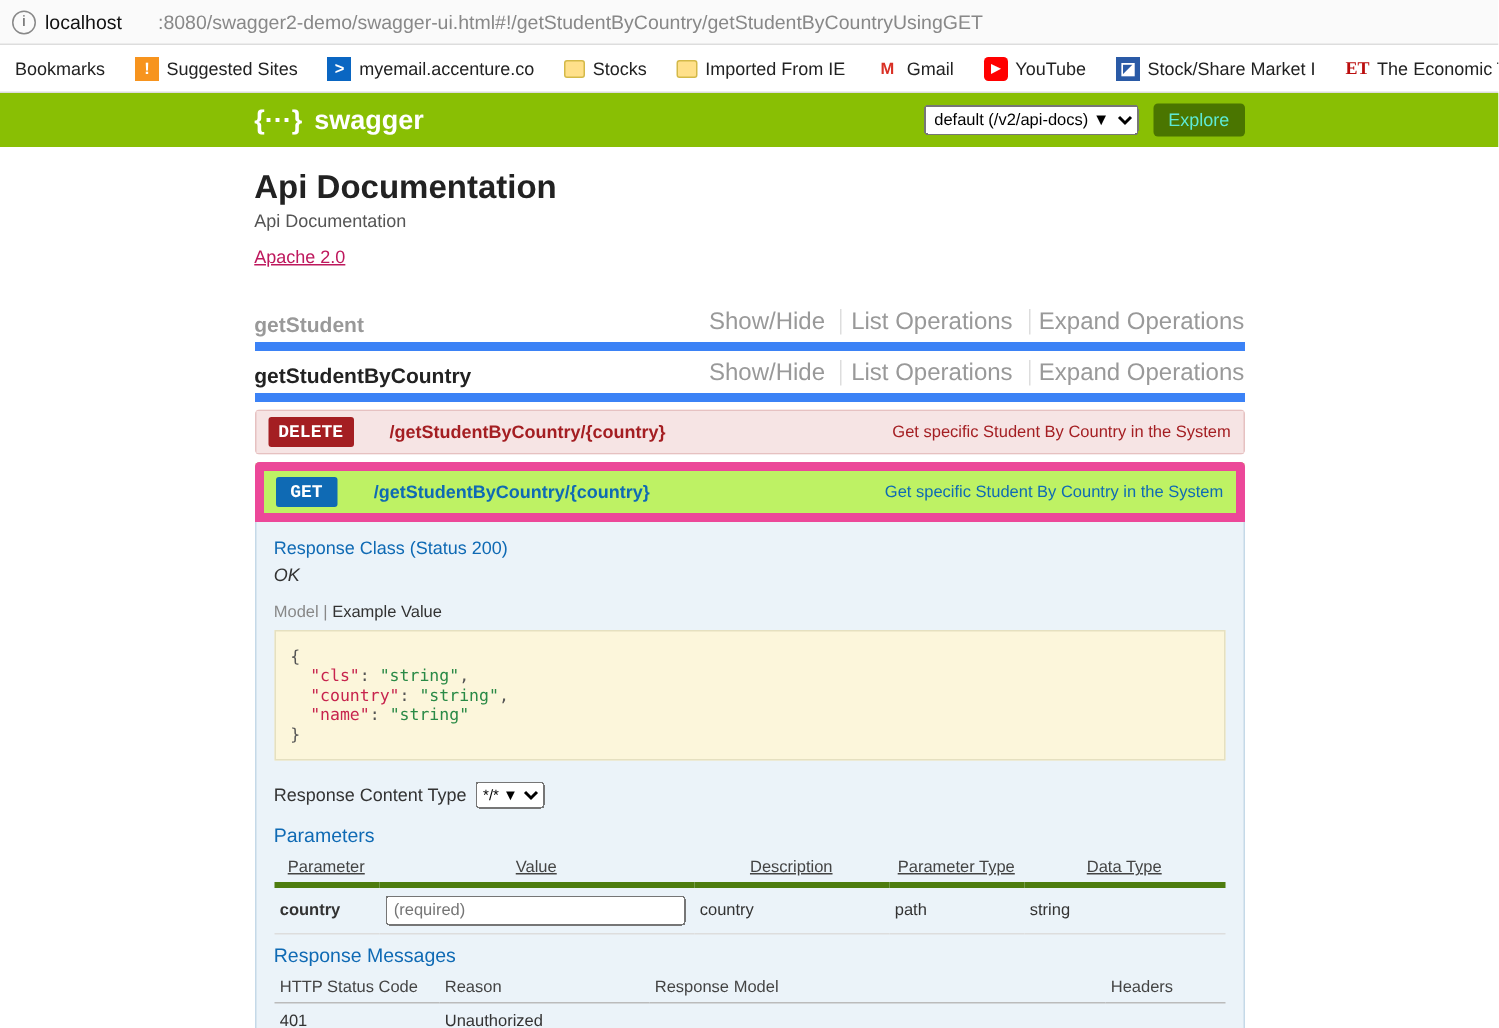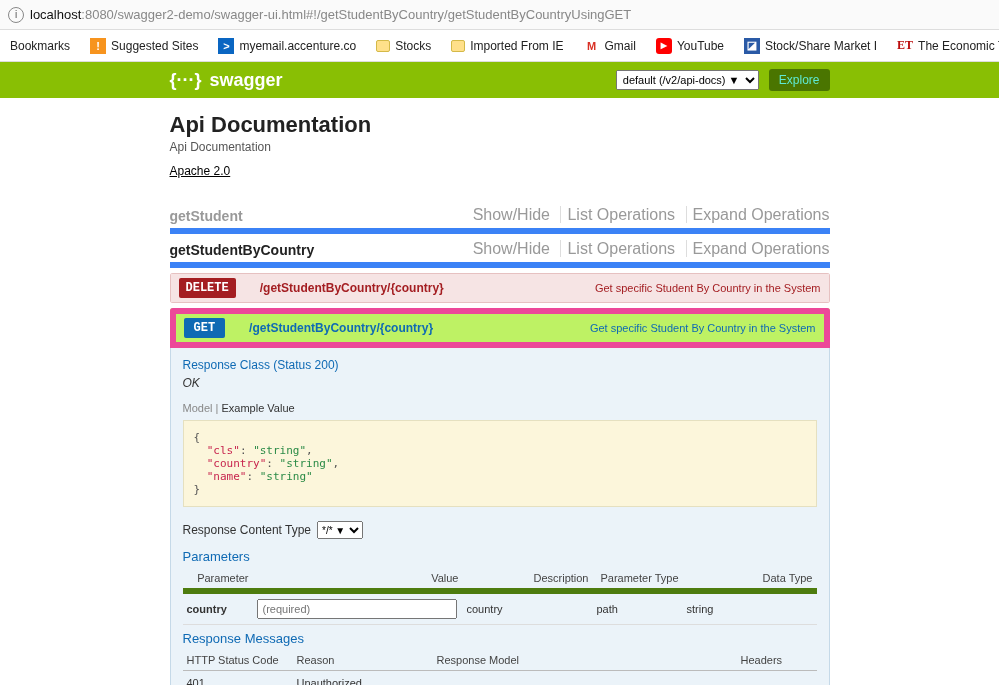--- a/index.html
+++ b/index.html
@@ -1,21 +1,21 @@
 <!DOCTYPE html>
 <html><head>
 <meta charset="utf-8">
 <style>
   * { box-sizing: border-box; margin: 0; padding: 0; }
   body { font-family: Arial, Helvetica, sans-serif; font-size: 13px; background: #fff; color: #333; }
   
   .addr-bar { height: 30px; display: flex; align-items: center; padding: 0 8px; border-bottom: 1px solid #ddd; background: #fafafa; font-size: 13px; color: #444; }
   .addr-bar .info-icon { border: 1px solid #888; border-radius: 50%; width: 16px; height: 16px; display: inline-flex; align-items: center; justify-content: center; font-size: 10px; margin-right: 6px; color: #555;}
   .addr-bar .host { color: #111; }
-  .addr-bar .port-path { color: #888; }
+  .addr-bar .port-path { color: #888; padding-left: 24px; }
   .bookmarks { height: 32px; display: flex; align-items: center; gap: 20px; padding: 0 10px; border-bottom: 1px solid #ddd; font-size: 12px; color: #222; background: #fff; overflow: hidden; }
   .bm-item { display: inline-flex; align-items: center; gap: 5px; white-space: nowrap; cursor: pointer; }
   .bm-icon { width: 16px; height: 16px; display: inline-flex; align-items: center; justify-content: center; font-size: 11px; font-weight: bold; }
   .ico-orange { background:#f7941e;color:#fff; }
   .ico-blue { background:#0a66c2;color:#fff; }
   .ico-yellow-folder { width:14px;height:12px;background:#ffe08a;border:1px solid #d4b948;border-radius:2px; }
   .ico-gmail { color:#d93025;font-weight:bold; }
   .ico-yt { background:#ff0000;color:#fff;border-radius:3px;font-size:8px;padding:0 1px; }
   .ico-stock { background:#2a5aa6;color:#fff; }
   .ico-et { font-family:serif;color:#bb0d0d;font-weight:bold;font-size:12px; }
@@ -25,21 +25,21 @@
   .sw-logo { display:flex; align-items:center; gap:8px; color:#fff; font-weight:bold; font-size:18px; }
   .sw-logo-icon { font-size:18px; }
   .sw-spacer { flex:1; }
   .sw-select { font-size:11px; height:20px; padding:0 2px; }
   .sw-explore { background:#4a7500; color:#5eead4; border:none; padding:4px 10px; font-size:12px; border-radius:3px; margin-left:10px; cursor:pointer; }
   
   .main { width:660px; margin: 14px auto 20px; }
   .api-title { font-size:22px; font-weight:bold; color:#222; margin-bottom:2px; }
   .api-desc { font-size:12px; color:#555; margin-bottom:10px; }
   .license { font-size:12px; margin-bottom:22px; }
-  .license a { color:#000000; text-decoration:underline; }
+  .license a { color:#be185d; text-decoration:underline; }
   .controller-row { display:flex; align-items:flex-end; border-bottom:6px solid #3b82f6; padding:6px 0 4px; }
   .controller-name { color:#999; font-weight:bold; font-size:14px; flex:1; }
   .controller-name.active { color:#222; }
   .controller-ops { font-size:16px; color:#999; }
   .controller-ops span { margin-left:6px; padding-left:6px; border-left:1px solid #ddd; cursor:pointer; }
   .controller-ops span:first-child { border-left:none; }
   
   .op { margin-top:5px; border-radius:3px; overflow:hidden; }
   .op-head { display:flex; align-items:center; padding:4px 8px; font-size:12px; }
   .op-method { color:#fff; font-size:12px; font-weight:bold; padding:3px 7px; border-radius:2px; margin-right:24px;font-family:Liberation Mono, monospace; }
@@ -59,21 +59,21 @@
   .resp-ok { color:#333; margin-bottom:12px;font-style:italic; }
   .model-tabs { color:#888; font-size:11px; margin-bottom:6px; }
   .model-tabs .active { color:#333; }
   .example-box { background:#fcf6db; border:1px solid #e5e0c0; padding:10px; font-family: Consolas, monospace; font-size:11px; color:#555; white-space:pre; margin-bottom:14px; }
   .example-box .k { color:#c7254e; }
   .example-box .v { color:#2a8a46; }
   .rct-row { display:flex; align-items:center; gap:6px; margin-bottom:10px; font-size:12px; }
   .rct-select { font-size:10px; height:18px; }
   .section-h { color:#0f6ab4; font-size:13px; margin:6px 0 4px; }
   table.params { width:100%; border-collapse:collapse; font-size:11px; }
-  table.params th { text-align:right; font-weight:normal; color:#444; border-bottom:6px solid #4d7c0f; padding:4px 4px; }
+  table.params th { text-align:center; font-weight:normal; color:#444; border-bottom:4px solid #4d7c0f; padding:4px 4px;text-decoration:underline; }
   table.params td { padding:5px 4px; border-bottom:1px solid #ddd; vertical-align:middle; }
   table.params td:first-child { font-weight:bold; }
   .value-input { width:200px; font-size:11px; padding:2px 4px; }
   table.resp-msgs { width:100%; border-collapse:collapse; font-size:11px; margin-top:4px; }
   table.resp-msgs th { text-align:left; font-weight:normal; color:#444; border-bottom:1px solid #bbb; padding:4px 4px; }
   table.resp-msgs td { padding:6px 4px; border-bottom:1px solid #ddd; }
 </style>
 </head>
 <body>
 

